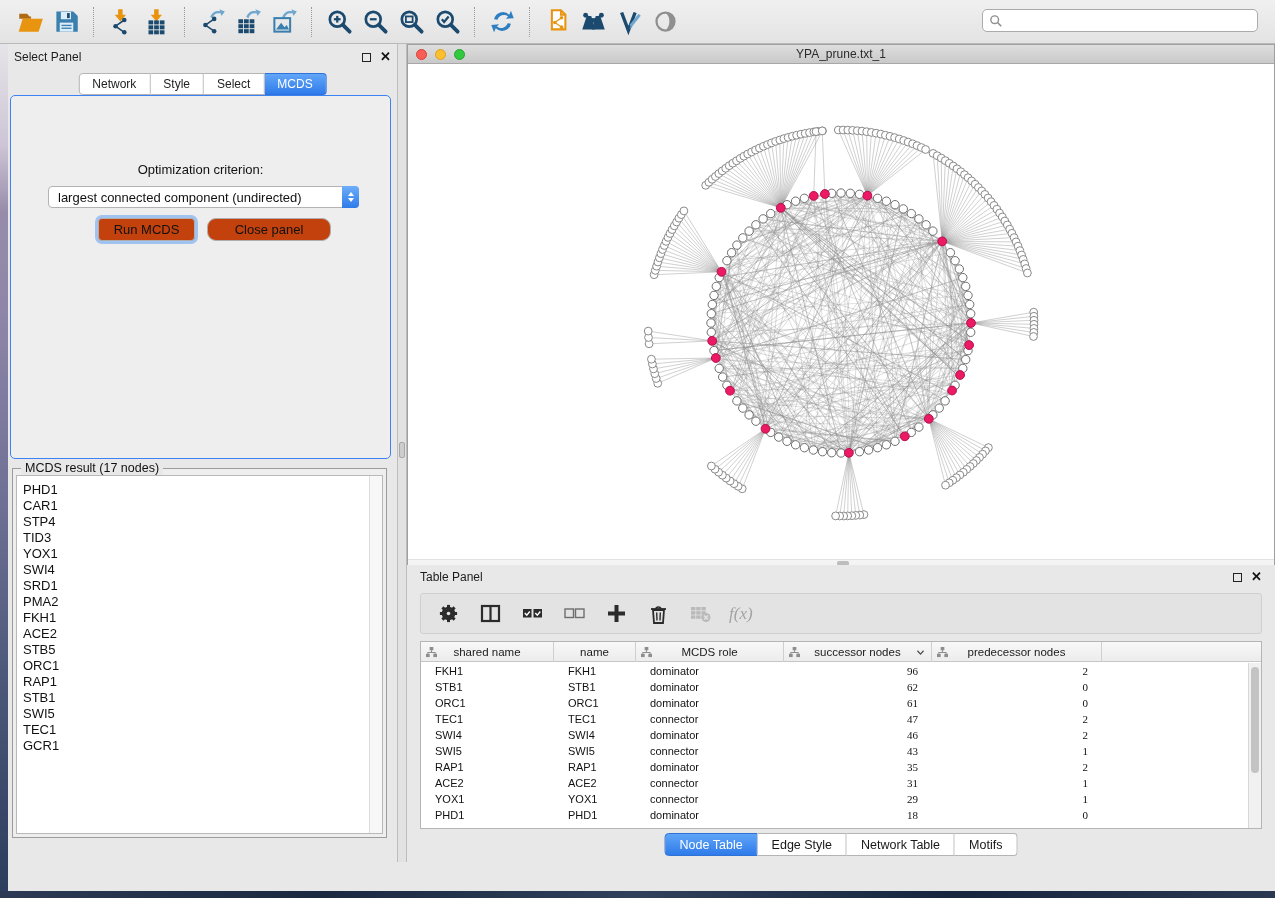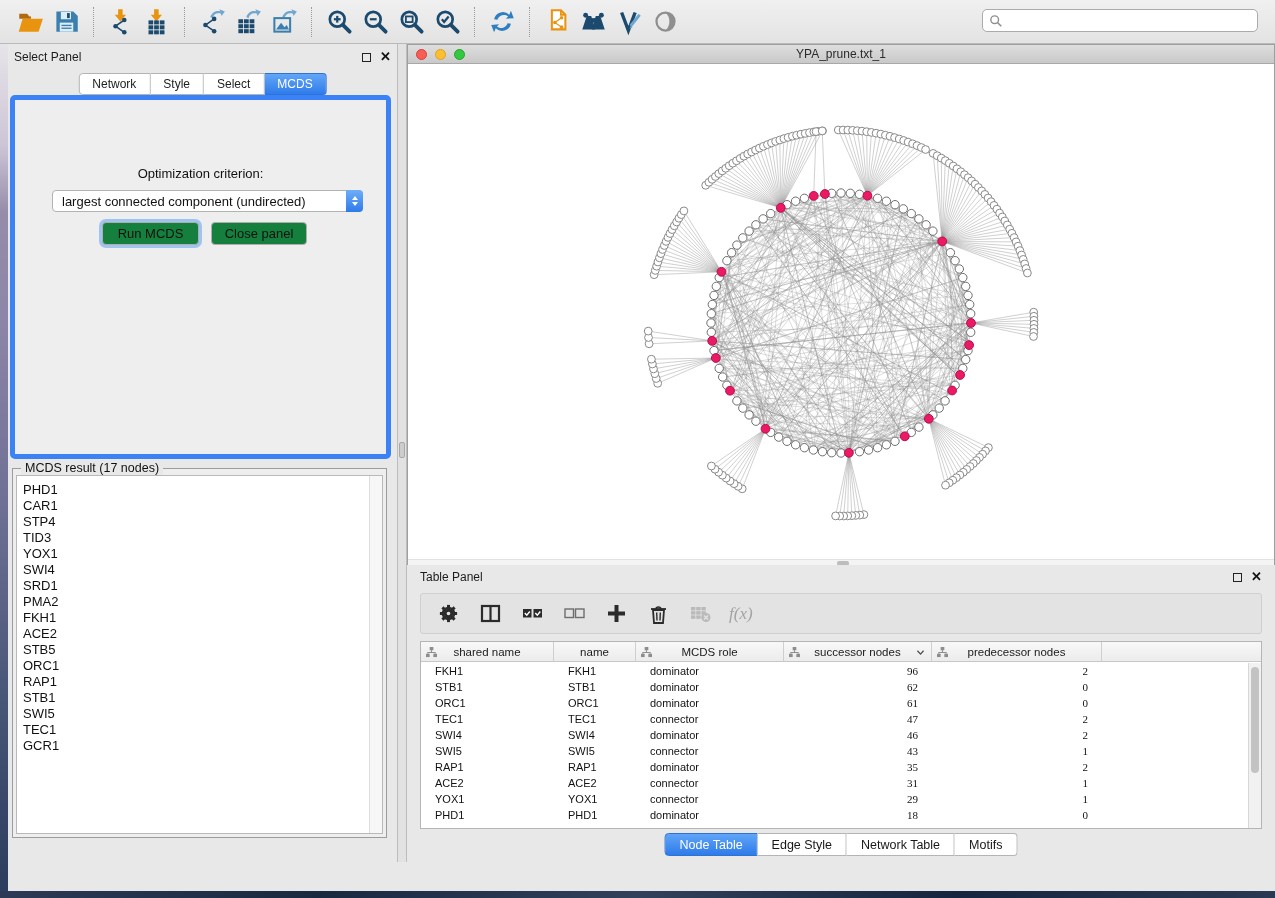--- a/index.html
+++ b/index.html
@@ -32,34 +32,34 @@
   .close-btn { font-size:13px; font-weight:bold; color:#111; line-height:10px; cursor:pointer; }
 
   .cp-tabs { position:absolute; left:50%; top:29px; transform:translateX(-50%); display:flex; z-index:3; }
   .cp-tab { height:22px; padding:0 13px; font-size:12px; color:#222; background:#fff;
     border:1px solid #b4b4b4; border-left:none; display:flex; align-items:center; cursor:pointer; white-space:nowrap; }
   .cp-tab:first-child { border-left:1px solid #b4b4b4; border-radius:4px 0 0 4px; }
   .cp-tab:last-child { border-radius:0 4px 4px 0; }
   .cp-tab.active { background:linear-gradient(#62a6f8,#2f7ceb); color:#fff; border-color:#2f72d8; }
 
   .cp-card { position:absolute; left:2px; top:51px; width:381px; height:364px;
-    background:#eeeeee; border:5px solid #3b82f6; border-radius:5px; }
+    background:#eeeeee; border:1px solid #3b82f6; border-radius:5px; }
   .opt-label { position:absolute; left:0; right:0; top:66px; text-align:center; font-size:13px; color:#111; }
   .criterion-select { position:absolute; left:37px; top:90px; width:311px; height:22px; background:#fff;
     border:1px solid #b3b3b3; border-radius:4px; display:flex; align-items:center; cursor:pointer; }
   .criterion-select .sel-text { font-size:13px; color:#111; padding-left:9px; flex:1; white-space:nowrap; }
   .sel-stepper { width:17px; height:22px; margin-right:-1px; border-radius:0 4px 4px 0;
     background:linear-gradient(#6eaef9,#2e7be9); display:flex; flex-direction:column; align-items:center; justify-content:center; gap:2px; }
   .sel-stepper i { width:0; height:0; border-left:3.5px solid transparent; border-right:3.5px solid transparent; }
   .sel-stepper .up { border-bottom:4px solid #fff; }
   .sel-stepper .dn { border-top:4px solid #fff; }
-  .cp-btn { position:absolute; top:122px; height:23px; background:#15803d; border:1px solid #aeaeae;
+  .cp-btn { position:absolute; top:122px; height:23px; background:#c2410c; border:1px solid #aeaeae;
     border-radius:4px; font-size:13px; color:#111; display:flex; align-items:center; justify-content:center; cursor:pointer; }
   .run-btn { left:87px; width:97px; box-shadow:0 0 0 3px rgba(110,166,242,.6); }
-  .closep-btn { left:196px; width:96px; }
+  .closep-btn { left:196px; width:124px;border-radius:9px; }
 
   .mcds-box { position:absolute; left:4px; top:424px; width:375px; height:370px;
     border:1px solid #9c9c9c; background:#eee; }
   .mcds-legend { position:absolute; left:8px; top:-8px; background:#e8e8e8; padding:0 4px; font-size:12.5px; color:#111; }
   .mcds-list { position:absolute; left:3px; top:6px; right:3px; bottom:3px; background:#fff; border:1px solid #b9b9b9; overflow:hidden; }
   .mcds-scroll { position:absolute; right:0; top:0; bottom:0; width:13px; background:#f7f7f7; border-left:1px solid #dcdcdc; }
   .mcds-item { font-size:13px; color:#111; line-height:16px; padding-left:6px; }
   .mcds-items { padding-top:6px; }
 
   

